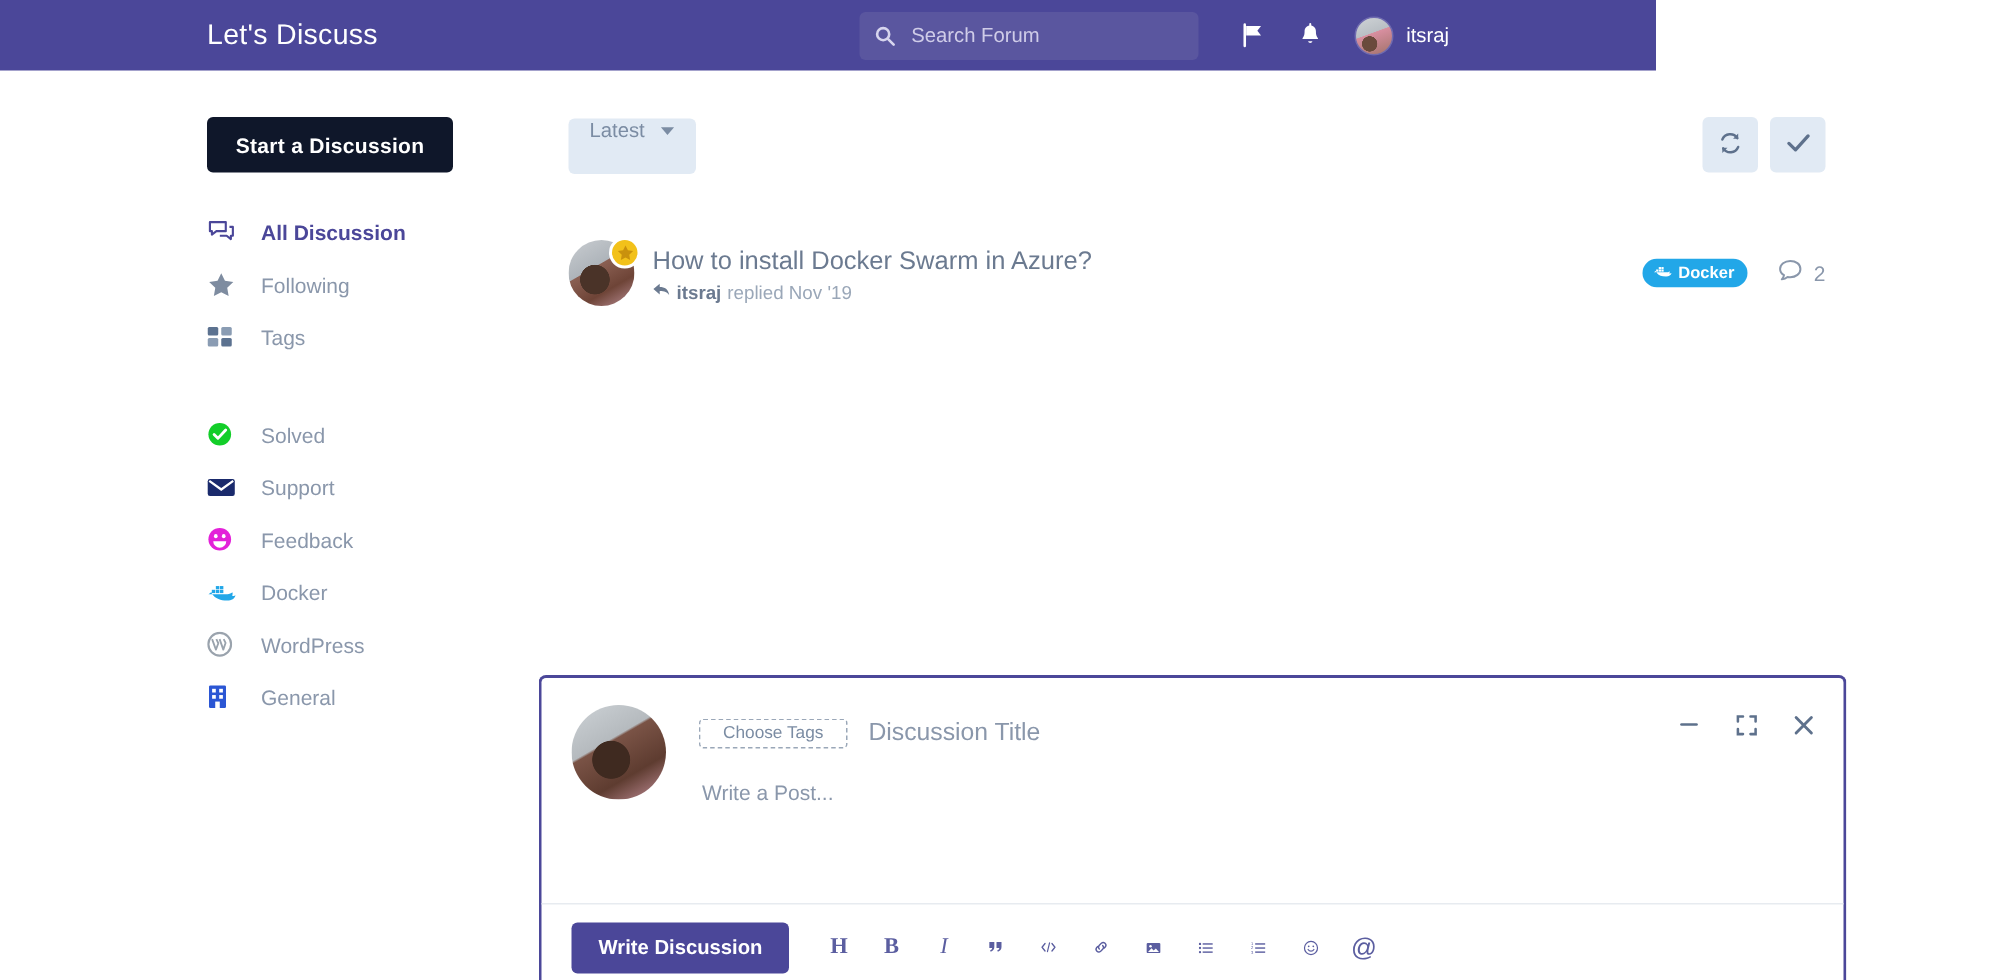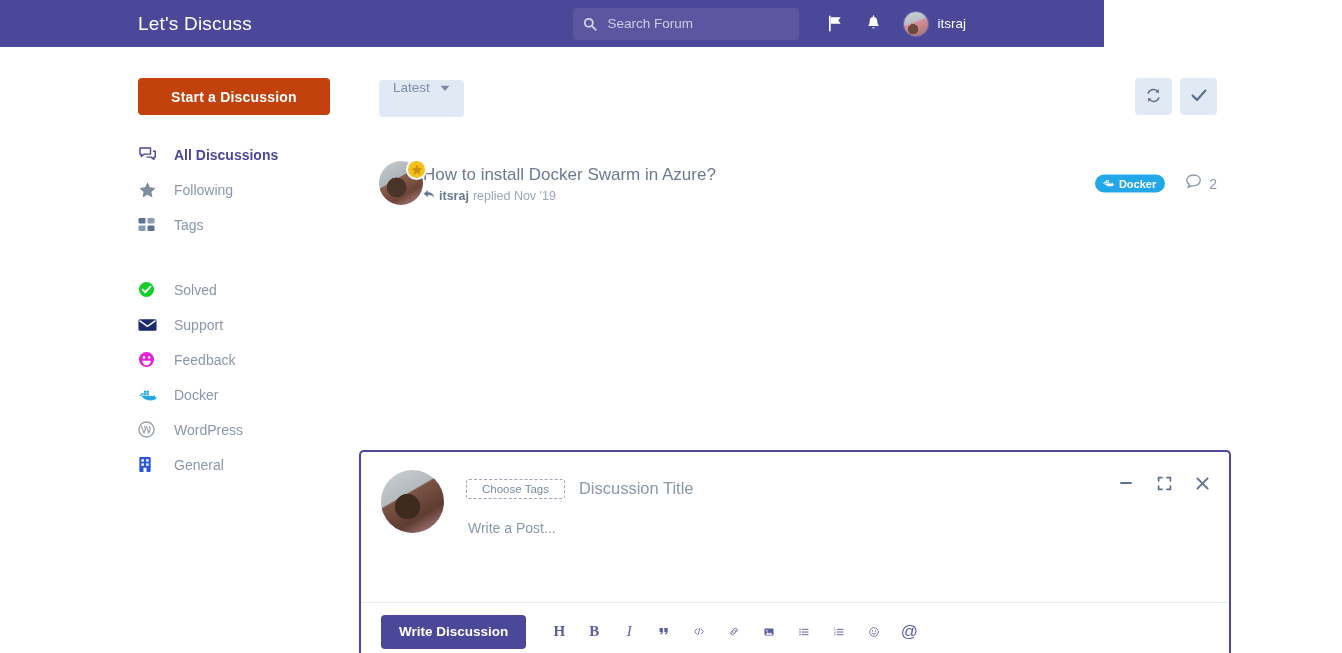--- a/index.html
+++ b/index.html
@@ -66,22 +66,22 @@
     color: #ffffff; font-size: 13.5px; margin-right: 138px;
     white-space: nowrap;
   }
 
   
   .sidebar {
     position: absolute; left: 138px; top: 78px;
     width: 214px;
   }
   .start-btn {
-    width: 192px; height: 37px;
-    background: #c2410c;
+    width: 164px; height: 37px;
+    background: #0f172a;
     color: #ffffff;
     border: 0; border-radius: 4px;
     font-family: "Liberation Sans", sans-serif;
     font-size: 14px; font-weight: bold;
     cursor: pointer;
     letter-spacing: .2px;
   }
   .nav-group { margin-top: 22px; }
   .nav-group.spaced { margin-top: 30px; }
   .nav-item {
@@ -140,21 +140,21 @@
       linear-gradient(150deg, #c9cdd1 0%, #aeb4ba 40%, #8a5f52 41%, #6e4437 70%, #b98d95 100%);
     overflow: hidden;
   }
   .star-badge {
     position: absolute; right: -4px; top: -2px;
     width: 21px; height: 21px; border-radius: 50%;
     background: #f2c11a;
     border: 2px solid #ffffff;
     display: flex; align-items: center; justify-content: center;
   }
-  .disc-body { }
+  .disc-body { margin-left: 12px; }
   .disc-title {
     font-size: 17px; color: #6b7a90; font-weight: 400;
     line-height: 21px; cursor: pointer;
   }
   .disc-sub {
     margin-top: 4px;
     font-size: 12.5px; color: #9aa7b8;
     display: flex; align-items: center; gap: 4px;
   }
   .disc-sub b { color: #6b7a90; }
@@ -307,21 +307,21 @@
 
   <div class="nav-group">
 
     <div class="nav-item active">
       <span class="nav-ico">
         <svg width="19" height="17" viewBox="0 0 20 18">
           <path d="M2 2.2h11.2v6.4H6.6L3.4 11V8.6H2z" fill="none" stroke="#4b4799" stroke-width="1.5" stroke-linejoin="round"></path>
           <path d="M15.8 5.6h2.4v6.2h-1.4v2.4l-3-2.4H9" fill="none" stroke="#4b4799" stroke-width="1.5" stroke-linejoin="round"></path>
         </svg>
       </span>
-      <span class="nav-label">All Discussions</span>
+      <span class="nav-label">All Discussion</span>
     </div>
 
     <div class="nav-item">
       <span class="nav-ico">
         <svg width="19" height="18" viewBox="0 0 20 19">
           <path d="M10 1.2l2.6 5.3 5.9.9-4.3 4.1 1 5.8L10 14.6 4.8 17.3l1-5.8L1.5 7.4l5.9-.9z" fill="#7e8ca0"></path>
         </svg>
       </span>
       <span class="nav-label">Following</span>
     </div>

